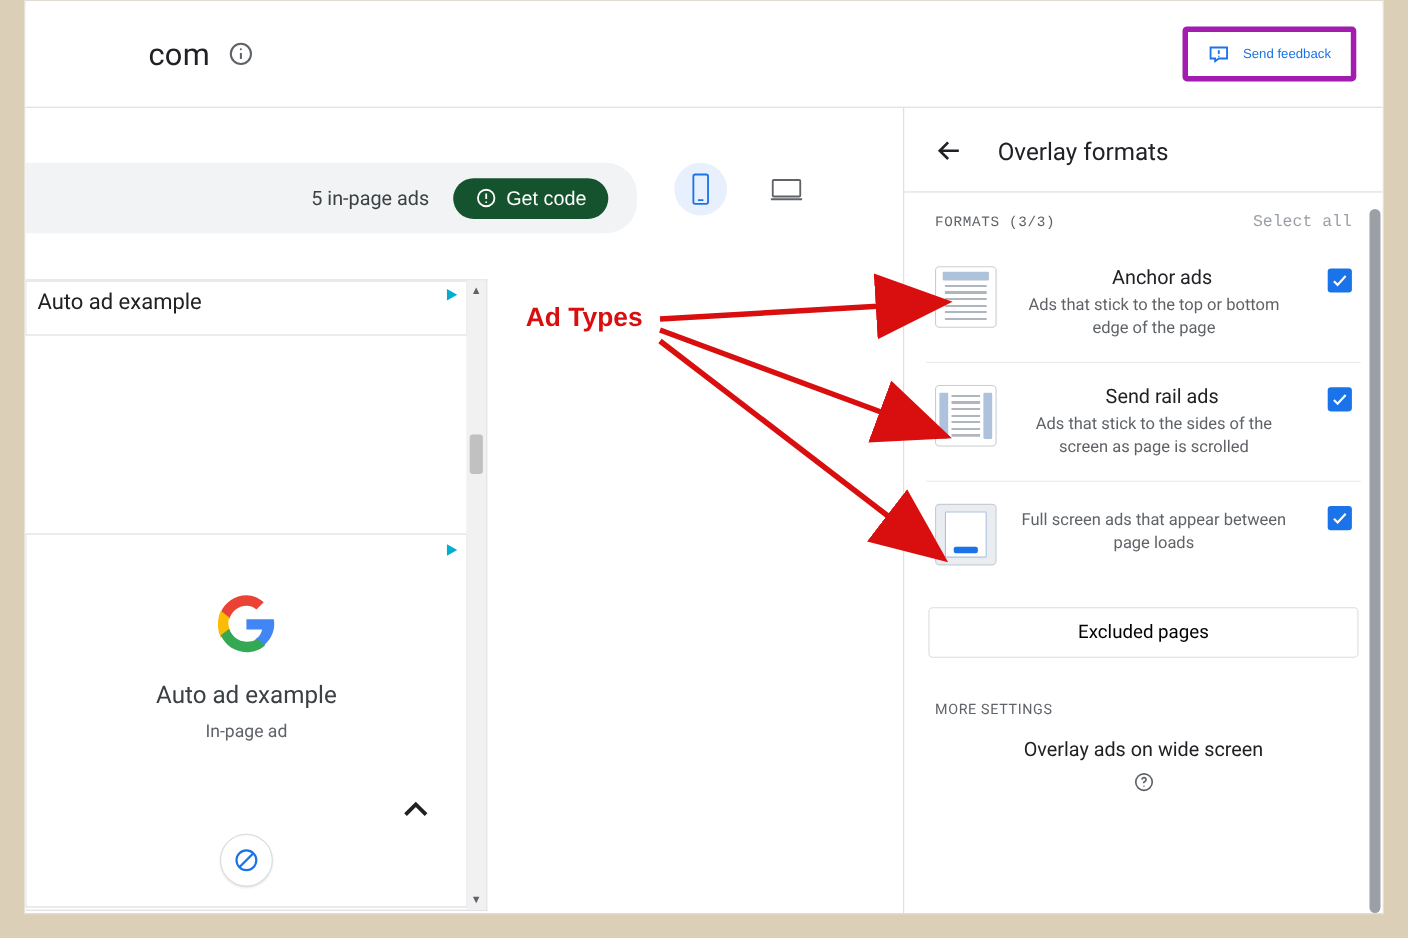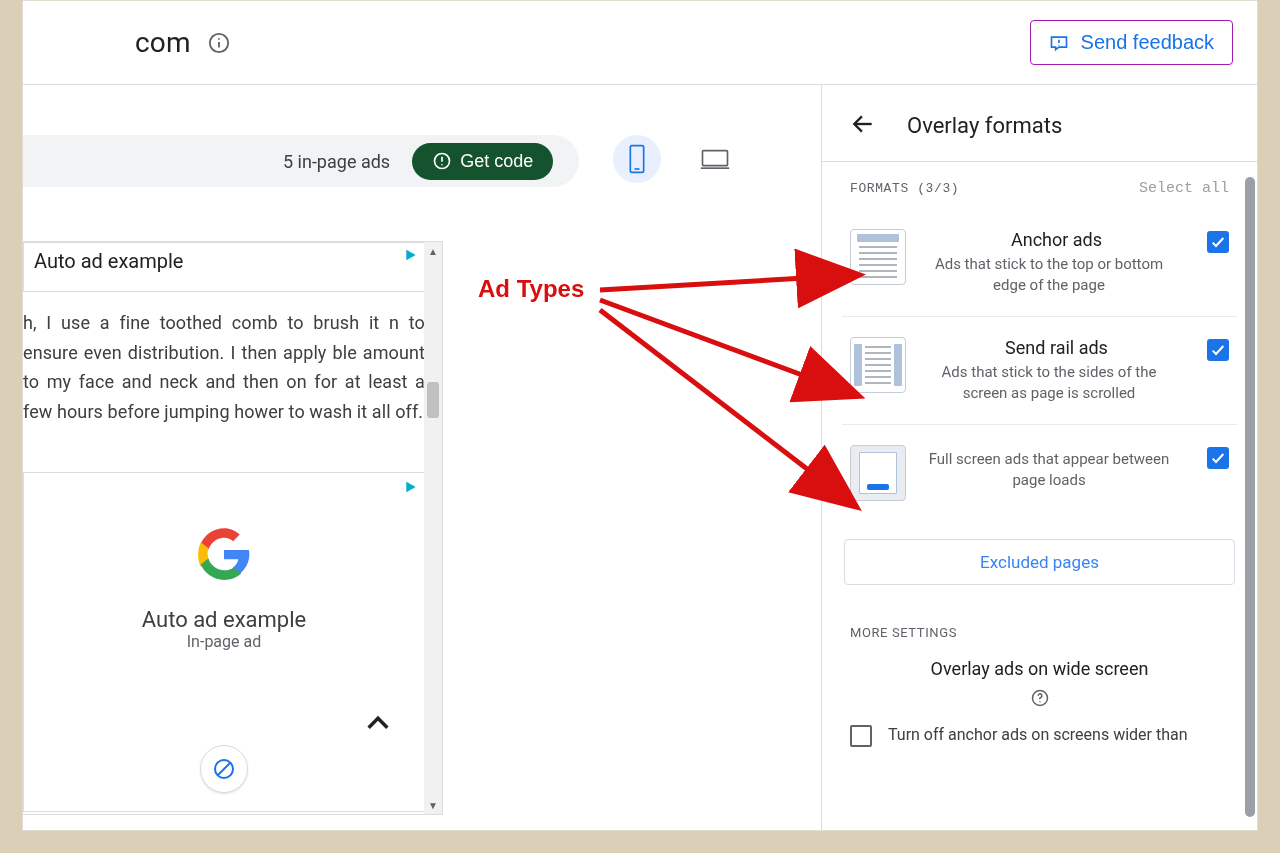--- a/index.html
+++ b/index.html
@@ -1,33 +1,33 @@
 <!DOCTYPE html>
 <html><head>
 <meta charset="utf-8">
 <style>
   * { box-sizing: border-box; margin: 0; padding: 0; }
   body { font-family: Roboto, "Helvetica Neue", Arial, sans-serif; background: #dccfb8; width: 1280px; height: 853px; overflow: hidden; position: relative; }
   .app-window { position: absolute; left: 22px; top: 0; width: 1236px; height: 831px; background: #fff; border: 1px solid #e3dcd1; display: flex; flex-direction: column; overflow: hidden; }
 
   
-  .app-header { height: 84px; border-bottom: 1px solid #dadce0; display: flex; align-items: center; padding: 0 24px; }
+  .app-header { height: 97px; border-bottom: 1px solid #dadce0; display: flex; align-items: center; padding: 0 24px; }
   .site-title { display: flex; align-items: center; margin-left: 88px; }
   .site-title-text { font-size: 28px; color: #202124; letter-spacing: 0.2px; }
   .info-icon-wrap { width: 24px; height: 24px; margin-left: 16px; display:flex; align-items:center; justify-content:center; color:#5f6368; }
   .spacer { flex:1; }
-  .feedback-btn { display:flex; align-items:center; gap:12px; border:1px solid #a21caf; border-radius:4px; padding:10px 18px; font-size:20px; color:#1a73e8; font-weight:500; cursor:pointer; background:#fff; }
+  .feedback-btn { display:flex; align-items:center; gap:12px; border:5px solid #a21caf; border-radius:4px; padding:10px 18px; font-size:12px; color:#1a73e8; font-weight:500; cursor:pointer; background:#fff; }
 
   
   .app-body { flex:1; display:flex; position:relative; }
   .main-area { flex:1; position:relative; overflow:hidden; border-right:1px solid #dadce0; }
   .side-panel { width:435px; position:relative; overflow:hidden; }
 
   
-  .toolbar-pill { position:absolute; left:0; top:50px; height:52px; width:556px; background:#f1f3f4; border-radius:0 28px 28px 0; display:flex; align-items:center; gap:14px; padding:0 20px 0 260px; }
+  .toolbar-pill { position:absolute; left:0; top:50px; height:64px; width:556px; background:#f1f3f4; border-radius:0 28px 28px 0; display:flex; align-items:center; gap:14px; padding:0 20px 0 260px; }
   .ads-count { font-size:18px; color:#3c4043; margin-right:8px; white-space:nowrap; }
   .getcode-btn { display:flex; align-items:center; gap:8px; background:#14532d; color:#fff; border-radius:22px; padding:8px 20px; font-size:18px; font-weight:500; border:none; cursor:pointer; }
   .getcode-btn svg{flex-shrink:0;}
   .device-toggle { position:absolute; left:590px; top:50px; display:flex; align-items:center; gap:30px; }
   .device-btn { width:48px; height:48px; display:flex; align-items:center; justify-content:center; border-radius:50%; color:#5f6368; cursor:pointer; }
   .device-btn.active { background:#e8f0fe; color:#1a73e8; }
 
   
   .preview { position:absolute; left:0; top:156px; width:420px; height:574px; border:1px solid #dadce0; border-left:none; background:#fff; }
   .preview-scrollbar { position:absolute; right:0; top:0; width:18px; height:100%; background:#f1f1f1; }
@@ -39,42 +39,42 @@
   .anchor-ad .title { font-size:20px; color:#202124; }
   .anchor-ad .sub { font-size:14px; color:#5f6368; margin-top:2px;}
   .anchor-ad .adchoice { position:absolute; right:6px; top:4px; color:#00aecd; }
 
   .body-text { position:absolute; left:0; top:62px; width:402px; padding:4px 0; font-size:18px; color:#3c4043; line-height:1.65; text-align:justify; letter-spacing:0.1px; }
 
   .inpage-ad { position:absolute; left:0; top:230px; width:402px; height:340px; border:1px solid #dadce0; display:flex; flex-direction:column; align-items:center; padding-top:54px; position:absolute;}
   .inpage-ad .adchoice { position:absolute; right:6px; top:6px; color:#00aecd; }
   .google-logo { width:54px; height:54px; margin-bottom:26px; }
   .inpage-title { font-size:22px; color:#3c4043; }
-  .inpage-sub { font-size:16px; color:#5f6368; }
+  .inpage-sub { font-size:16px; color:#5f6368; margin-top:10px; }
   .chevron-up { position:absolute; right:32px; bottom:70px; color:#202124; }
   .stop-circle { position:absolute; left:50%; transform:translateX(-50%); bottom:18px; width:48px; height:48px; border-radius:50%; background:#fff; border:1px solid #dadce0; box-shadow:0 1px 2px rgba(0,0,0,0.12); display:flex; align-items:center; justify-content:center; color:#1a73e8; }
 
   
   .panel-header { display:flex; align-items:center; gap:29px; padding:26px 28px 22px 28px; }
   .back-btn { width:28px; height:28px; cursor:pointer; color:#202124; }
   .panel-title { font-size:22px; color:#202124; }
   .panel-divider { height:1px; background:#dadce0; margin:0 0 0 0; }
   .section-head { display:flex; align-items:center; padding:18px 28px 4px;font-family:Liberation Mono, monospace; }
   .section-head .label { font-size:13px; letter-spacing:0.6px; color:#5f6368; }
   .section-head .selectall { font-size:15px; color:#9aa0a6; cursor:default; }
   .formats-list { padding: 8px 20px 0 20px; }
   .format-item { display:flex; align-items:flex-start; gap:18px; padding:20px 8px 20px 8px; border-bottom:1px solid #e8eaed; }
   .format-item:last-child { border-bottom:none; }
   .format-icon { width:56px; height:56px; flex-shrink:0; border:1px solid #c7cdd4; border-radius:4px; background:#fff; position:relative; overflow:hidden; }
   .format-text { flex:1;text-align:center; }
   .format-title { font-size:18px; color:#202124; }
   .format-desc { font-size:15px; color:#5f6368; line-height:1.4; margin-top:4px; max-width:250px;}
   .checkbox { width:22px; height:22px; background:#1a73e8; border-radius:3px; display:flex; align-items:center; justify-content:center; color:#fff; cursor:pointer; flex-shrink:0; margin-top:2px;}
 
-  .excluded-btn { display:block; margin:18px 22px 0 22px; border:1px solid #dadce0; border-radius:4px; text-align:center; padding:12px 0; color:#3b82f6; font-size:17px; cursor:pointer; }
+  .excluded-btn { display:block; margin:18px 22px 0 22px; border:1px solid #dadce0; border-radius:4px; text-align:center; padding:12px 0; color:#000000; font-size:17px; cursor:pointer; }
 
   .more-settings-label { padding: 40px 28px 8px; font-size:13px; letter-spacing:0.6px; color:#5f6368; }
   .wide-row { display:flex; align-items:center; gap:10px; padding:10px 28px 6px 28px;flex-direction:column; }
   .wide-row .title { font-size:18px; color:#202124; }
   .help-icon { color:#5f6368; }
   .wide-sub { display:flex; align-items:flex-start; gap:16px; padding:8px 28px 0 28px; }
   .wide-sub .cb-empty { width:22px; height:22px; border:2px solid #5f6368; border-radius:2px; flex-shrink:0; cursor:pointer; }
   .wide-sub .text { font-size:16px; color:#3c4043; }
 
   .panel-scroll-hint { position:absolute; right:2px; top:92px; width:10px; height:640px; background:#9aa0a6; border-radius:5px; }
@@ -157,21 +157,20 @@
 
         <div class="anchor-ad">
           <span class="title">Auto ad example</span>
           <span class="adchoice">
             <svg width="14" height="14" viewBox="0 0 24 24" fill="currentColor">
                 <path d="M4 3 L20 12 L4 21 Z"></path>
               </svg>
           </span>
         </div>
 
-        <div class="body-text">h, I use a fine toothed comb to brush it n to ensure even distribution. I then apply ble amount to my face and neck and then on for at least a few hours before jumping hower to wash it all off.</div>
 
         <div class="inpage-ad">
           <span class="adchoice">
             <svg width="14" height="14" viewBox="0 0 24 24" fill="currentColor">
                 <path d="M4 3 L20 12 L4 21 Z"></path>
               </svg>
           </span>
           <svg class="google-logo" viewBox="0 0 48 48">
             <path fill="#EA4335" d="M24 9.5c3.9 0 6.6 1.7 8.1 3.1l5.9-5.9C34.3 3.3 29.7 1 24 1 14.8 1 6.9 6.6 3.3 14.7l6.9 5.4C12 14 17.5 9.5 24 9.5z"></path>
             <path fill="#4285F4" d="M46.5 24.5c0-1.6-.1-2.8-.4-4H24v8.1h12.7c-.3 2.3-1.9 5.7-5.4 8l6.7 5.2C42.9 37.6 46.5 31.7 46.5 24.5z"></path>
@@ -274,24 +273,20 @@
       <div class="wide-row">
         <span class="title">Overlay ads on wide screen</span>
         <span class="help-icon">
           <svg width="18" height="18" viewBox="0 0 24 24" fill="none" stroke="currentColor" stroke-width="2">
               <circle cx="12" cy="12" r="10"></circle>
               <path d="M9.5 9a2.5 2.5 0 1 1 3.5 2.3c-1 .5-1.5 1.2-1.5 2.2"></path>
               <circle cx="12" cy="17" r="0.9" fill="currentColor" stroke="none"></circle>
             </svg>
         </span>
       </div>
-      <div class="wide-sub">
-        <div class="cb-empty"></div>
-        <span class="text">Turn off anchor ads on screens wider than</span>
-      </div>
 
       <div class="panel-scroll-hint"></div>
     </div>
 
   </div>
 </div>
 
 <svg class="annotation">
   <defs>
     <marker id="ah" markerWidth="14" markerHeight="12" refX="12" refY="6" orient="auto">

